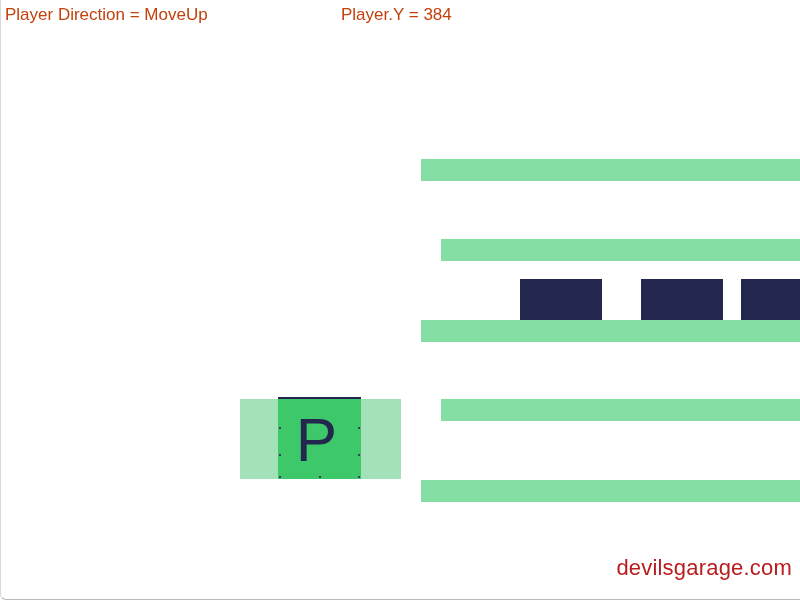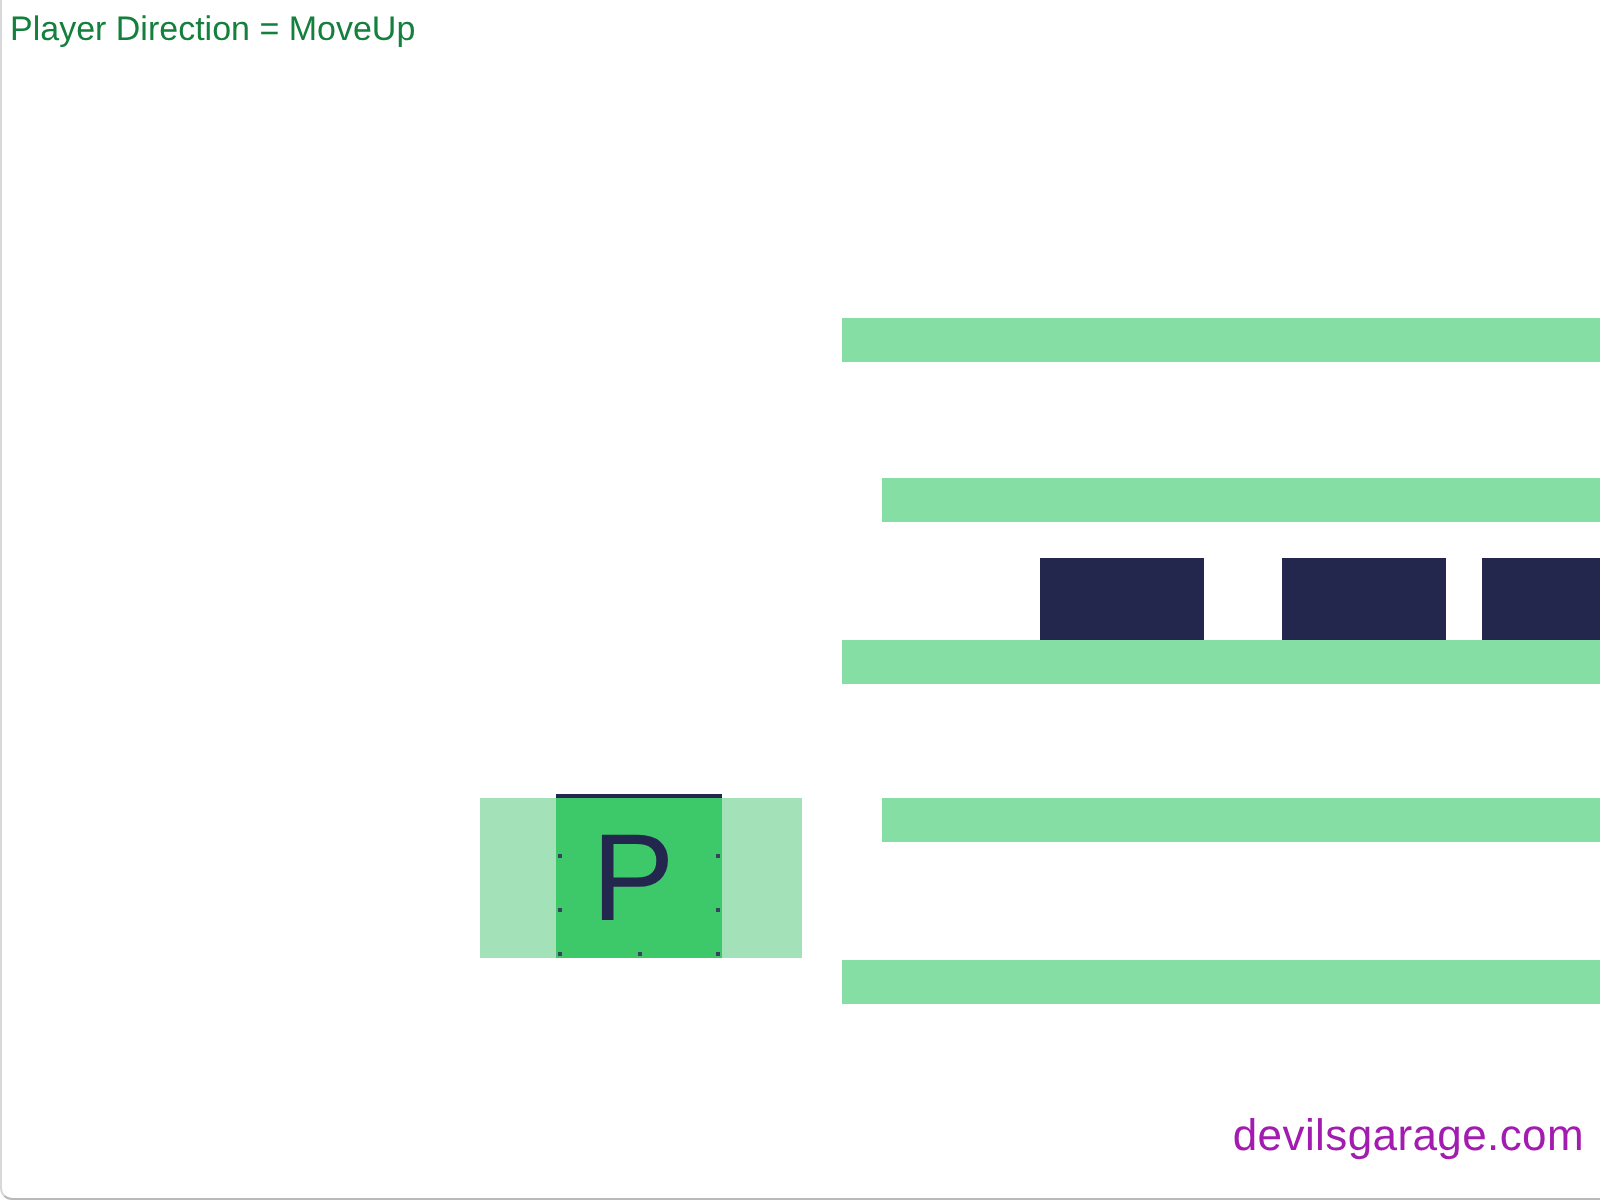--- a/index.html
+++ b/index.html
@@ -31,21 +31,21 @@
     left: 0;
     top: 0;
     width: 800px;
     height: 52px;
     pointer-events: none;
   }
   .hud-item {
     position: absolute;
     font-size: 17px;
     line-height: 21px;
-    color: #15803d;
+    color: #c2410c;
     white-space: pre-line;
     font-family: "Liberation Sans", sans-serif;
   }
   #hud-direction { left: 4px;   top: 4px; }
   #hud-playery   { left: 340px; top: 4px; }
   #hud-crates    { left: 580px; top: 4px; }
 
   
   #game-world {
     position: absolute;
@@ -91,21 +91,21 @@
     height: 2px;
     background: #3b3f62;
   }
 
   
   #watermark {
     position: absolute;
     right: 8px;
     bottom: 18px;
     font-size: 22px;
-    color: #a21caf;
+    color: #b91c1c;
     font-family: "Liberation Sans", sans-serif;
     letter-spacing: 0.2px;
   }
 </style>
 </head>
 <body>
 
 <div id="app-frame">
 
   <div id="game-world">
@@ -130,17 +130,18 @@
       <span class="player-marker" style="right:1px; top:55px;"></span>
       <span class="player-marker" style="left:1px;  bottom:1px;"></span>
       <span class="player-marker" style="left:41px; bottom:1px;"></span>
       <span class="player-marker" style="right:1px; bottom:1px;"></span>
     </div>
 
   </div>
 
   <div id="hud">
     <div class="hud-item" id="hud-direction">Player Direction = MoveUp</div>
+    <div class="hud-item" id="hud-playery">Player.Y = 384</div>
   </div>
 
   <div id="watermark">devilsgarage.com</div>
 
 </div>
 
 </body></html>

